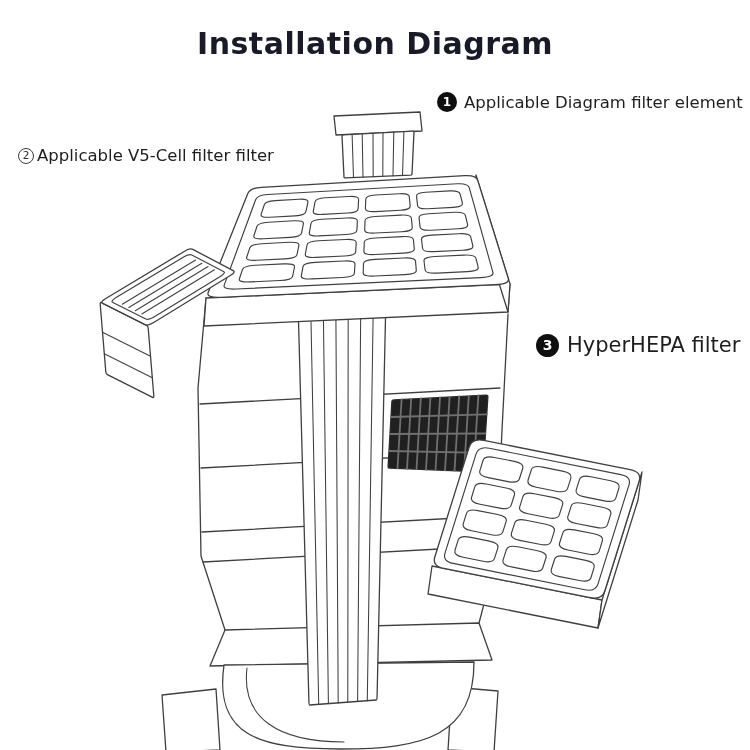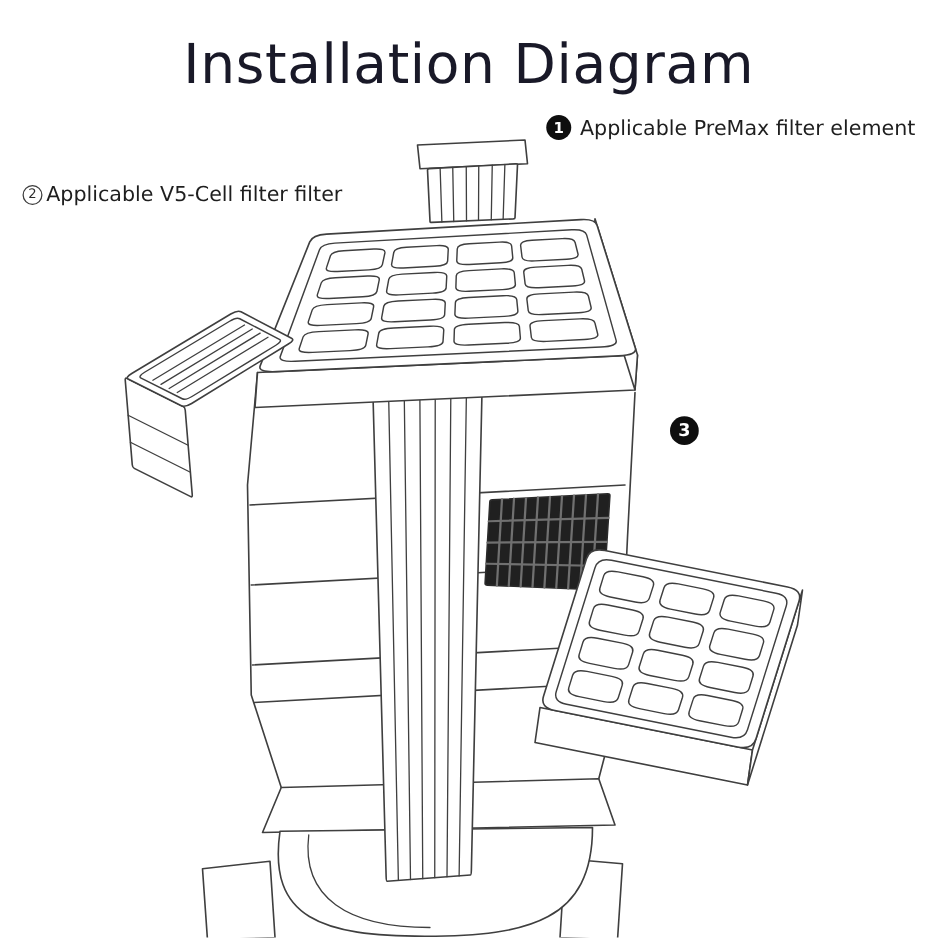--- a/index.html
+++ b/index.html
@@ -2,21 +2,21 @@
 <html style="--title-color: #191928; --text-color: #1e1e1e; --line-color: #3f3f3f; --hepa-dark: #202020; --badge-bg: #0e0e0e; --badge-fg: #ffffff;"><head>
 <meta charset="utf-8">
 <style>
   *{margin:0;padding:0;box-sizing:border-box;}
   html,body{width:750px;height:750px;}
   body{background:#ffffff;font-family:"DejaVu Sans","Liberation Sans",sans-serif;overflow:hidden;}
   .stage{position:relative;width:750px;height:750px;background:#ffffff;}
 
   .title{
     position:absolute;top:26px;left:0;width:100%;text-align:center;
-    font-size:44px;font-weight:normal;letter-spacing:0.5px;
+    font-size:30px;font-weight:bold;letter-spacing:0.5px;
     color:var(--title-color,#191928);
   }
 
   .label{position:absolute;display:flex;align-items:center;color:var(--text-color,#1e1e1e);white-space:nowrap;}
   .badge{display:inline-flex;align-items:center;justify-content:center;border-radius:50%;flex:0 0 auto;line-height:1;}
   .badge.filled{background:var(--badge-bg,#0e0e0e);color:var(--badge-fg,#ffffff);font-weight:bold;}
   .badge.outline{border:1.4px solid #3c3c3c;color:#2a2a2a;background:transparent;}
 
   .label-1{top:92px;left:437px;gap:7px;font-size:16.5px;}
   .label-1 .badge{width:20px;height:20px;font-size:12px;}
@@ -35,30 +35,31 @@
 </style>
 </head>
 <body>
 
 <div class="stage">
 
   <h1 class="title">Installation Diagram</h1>
 
   <div class="label label-1">
     <span class="badge filled">1</span>
-    <span>Applicable PreMax filter element</span>
+    <span>Applicable Diagram filter element</span>
   </div>
 
   <div class="label label-2">
     <span class="badge outline">2</span>
     <span>Applicable V5-Cell filter filter</span>
   </div>
 
   <div class="label label-3">
     <span class="badge filled">3</span>
+    <span>HyperHEPA filter</span>
   </div>
 
   <svg class="art" viewBox="0 0 750 750" aria-hidden="true">
     <g id="body">
         <path d="M206 298 L198 388 L201 556 L225 630"></path>
         <path d="M508 314 L502 430 L496 558 L479 623"></path>
         <line x1="200.0" y1="404.0" x2="500.0" y2="388.0"></line>
         <line x1="201.0" y1="468.0" x2="497.0" y2="452.0"></line>
         <line x1="202.0" y1="532.0" x2="495.0" y2="516.0"></line>
         <line x1="203.0" y1="562.0" x2="494.0" y2="546.0"></line>

